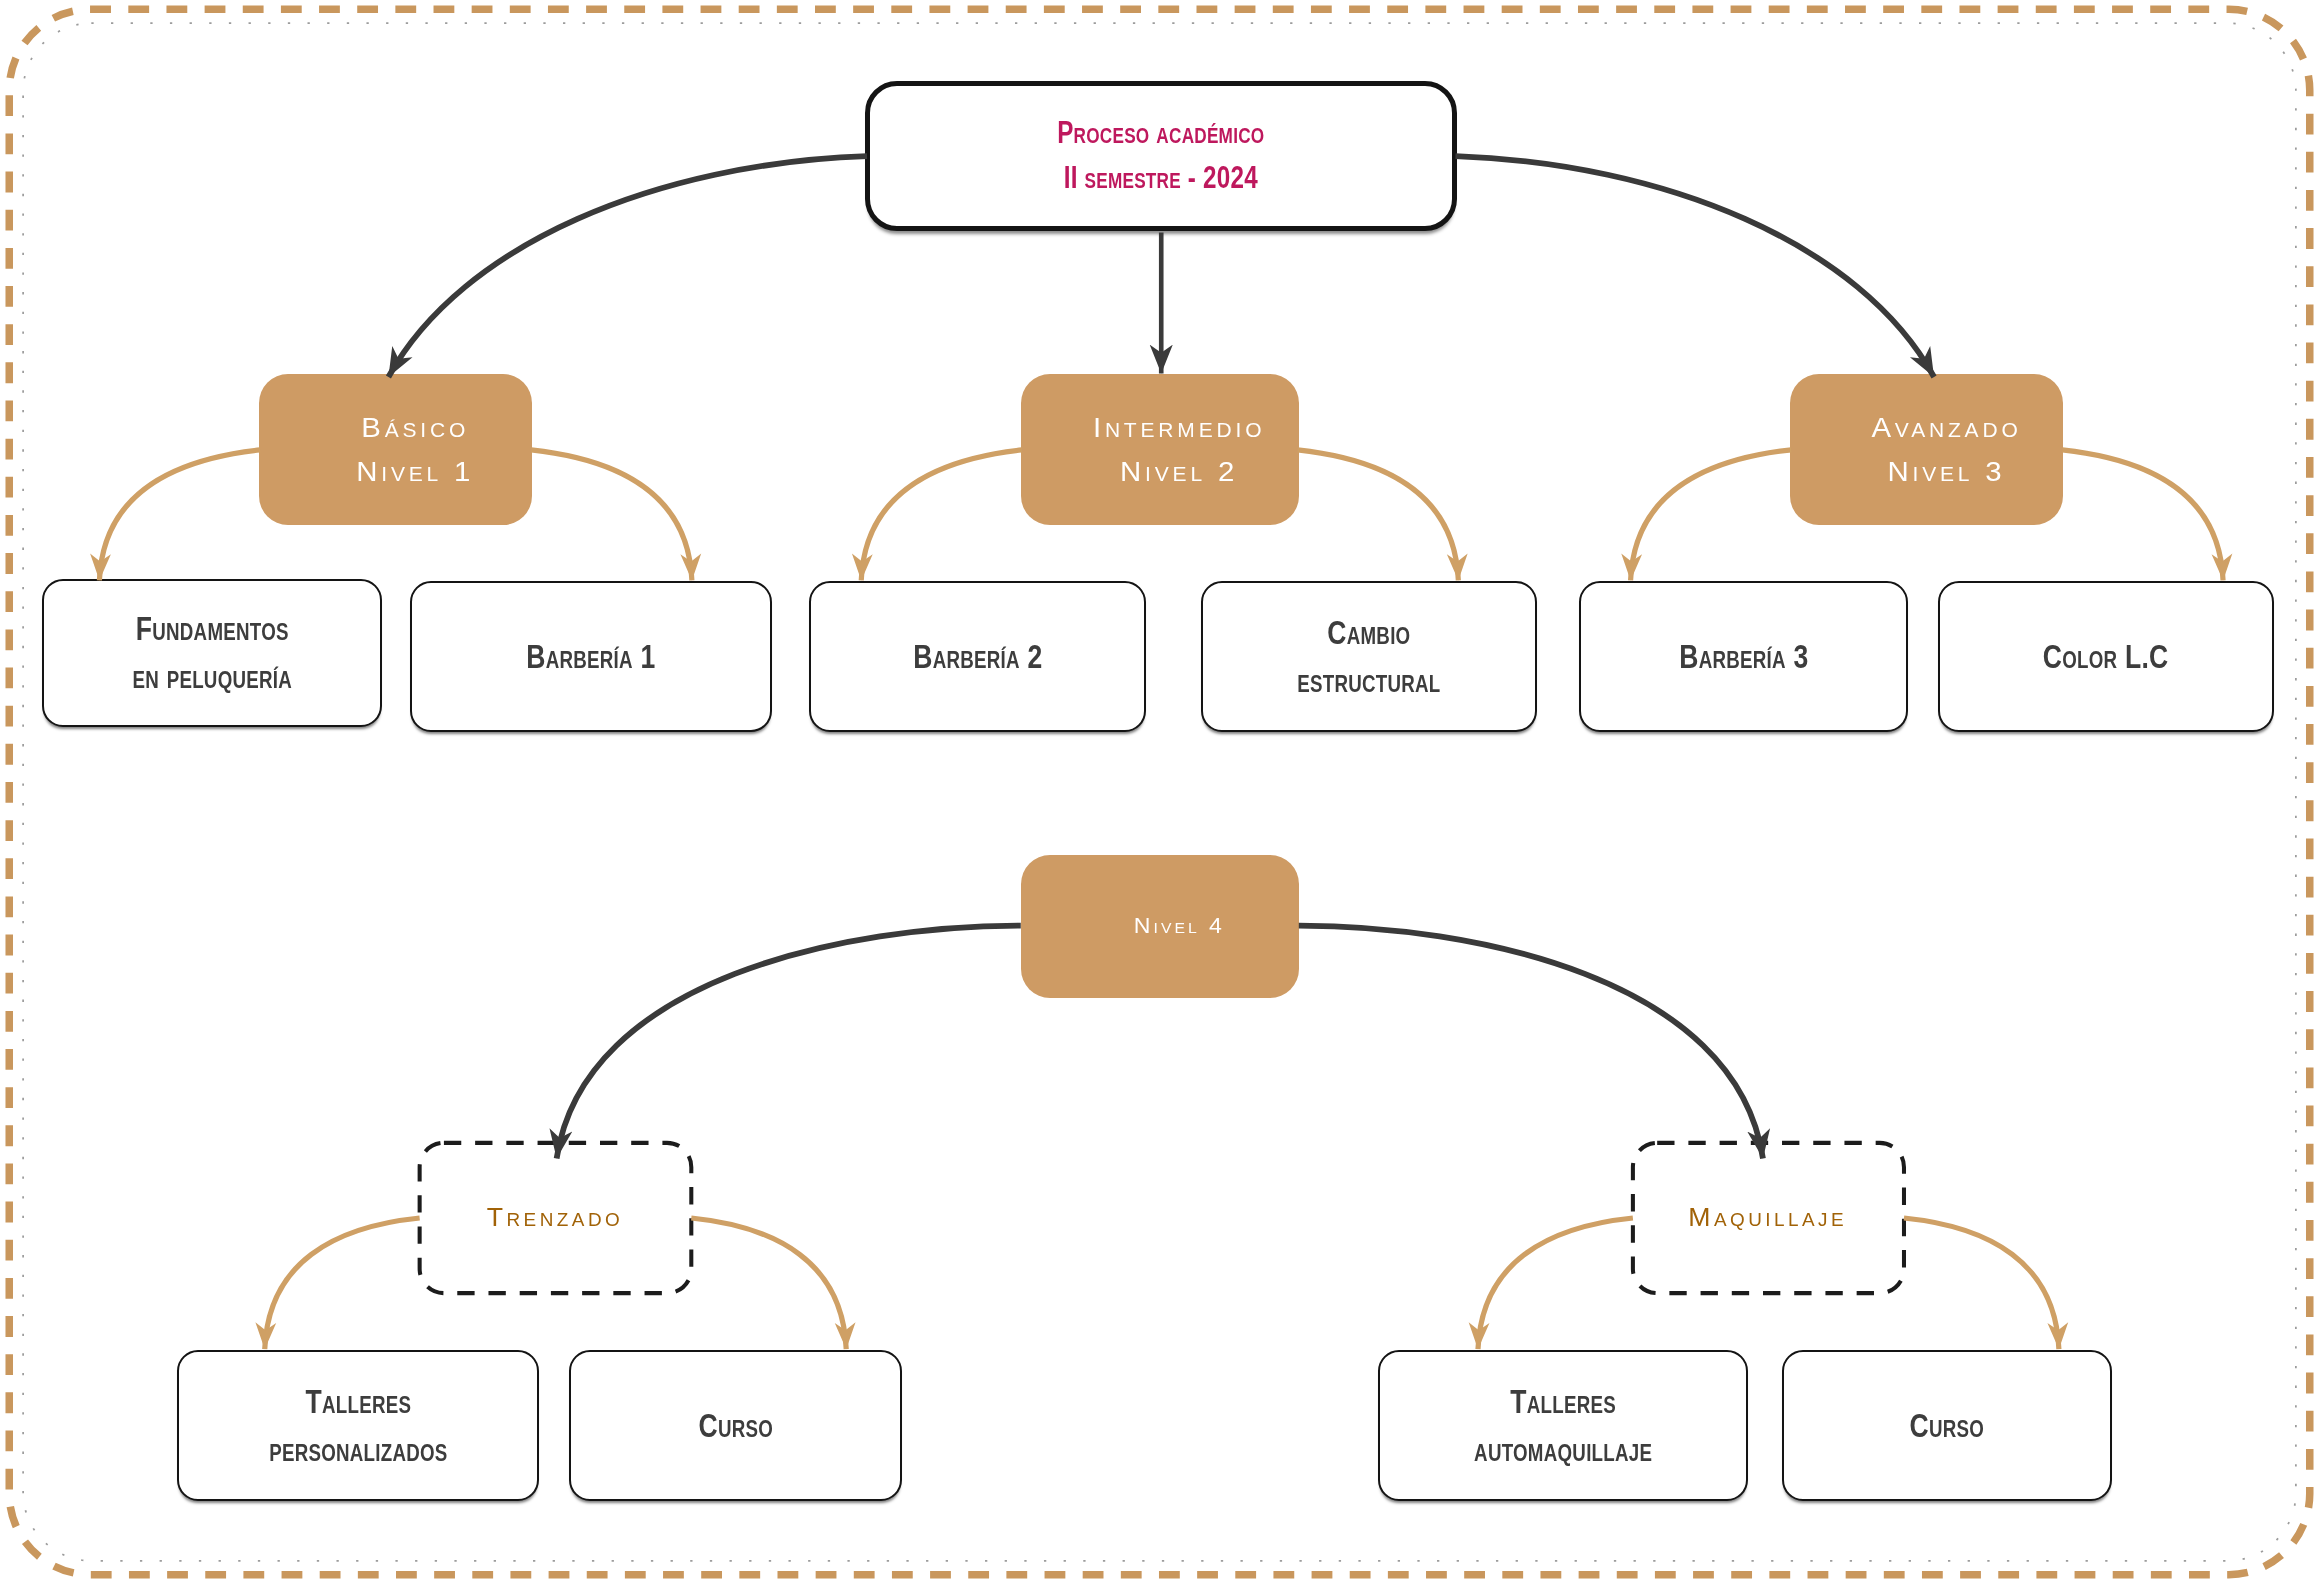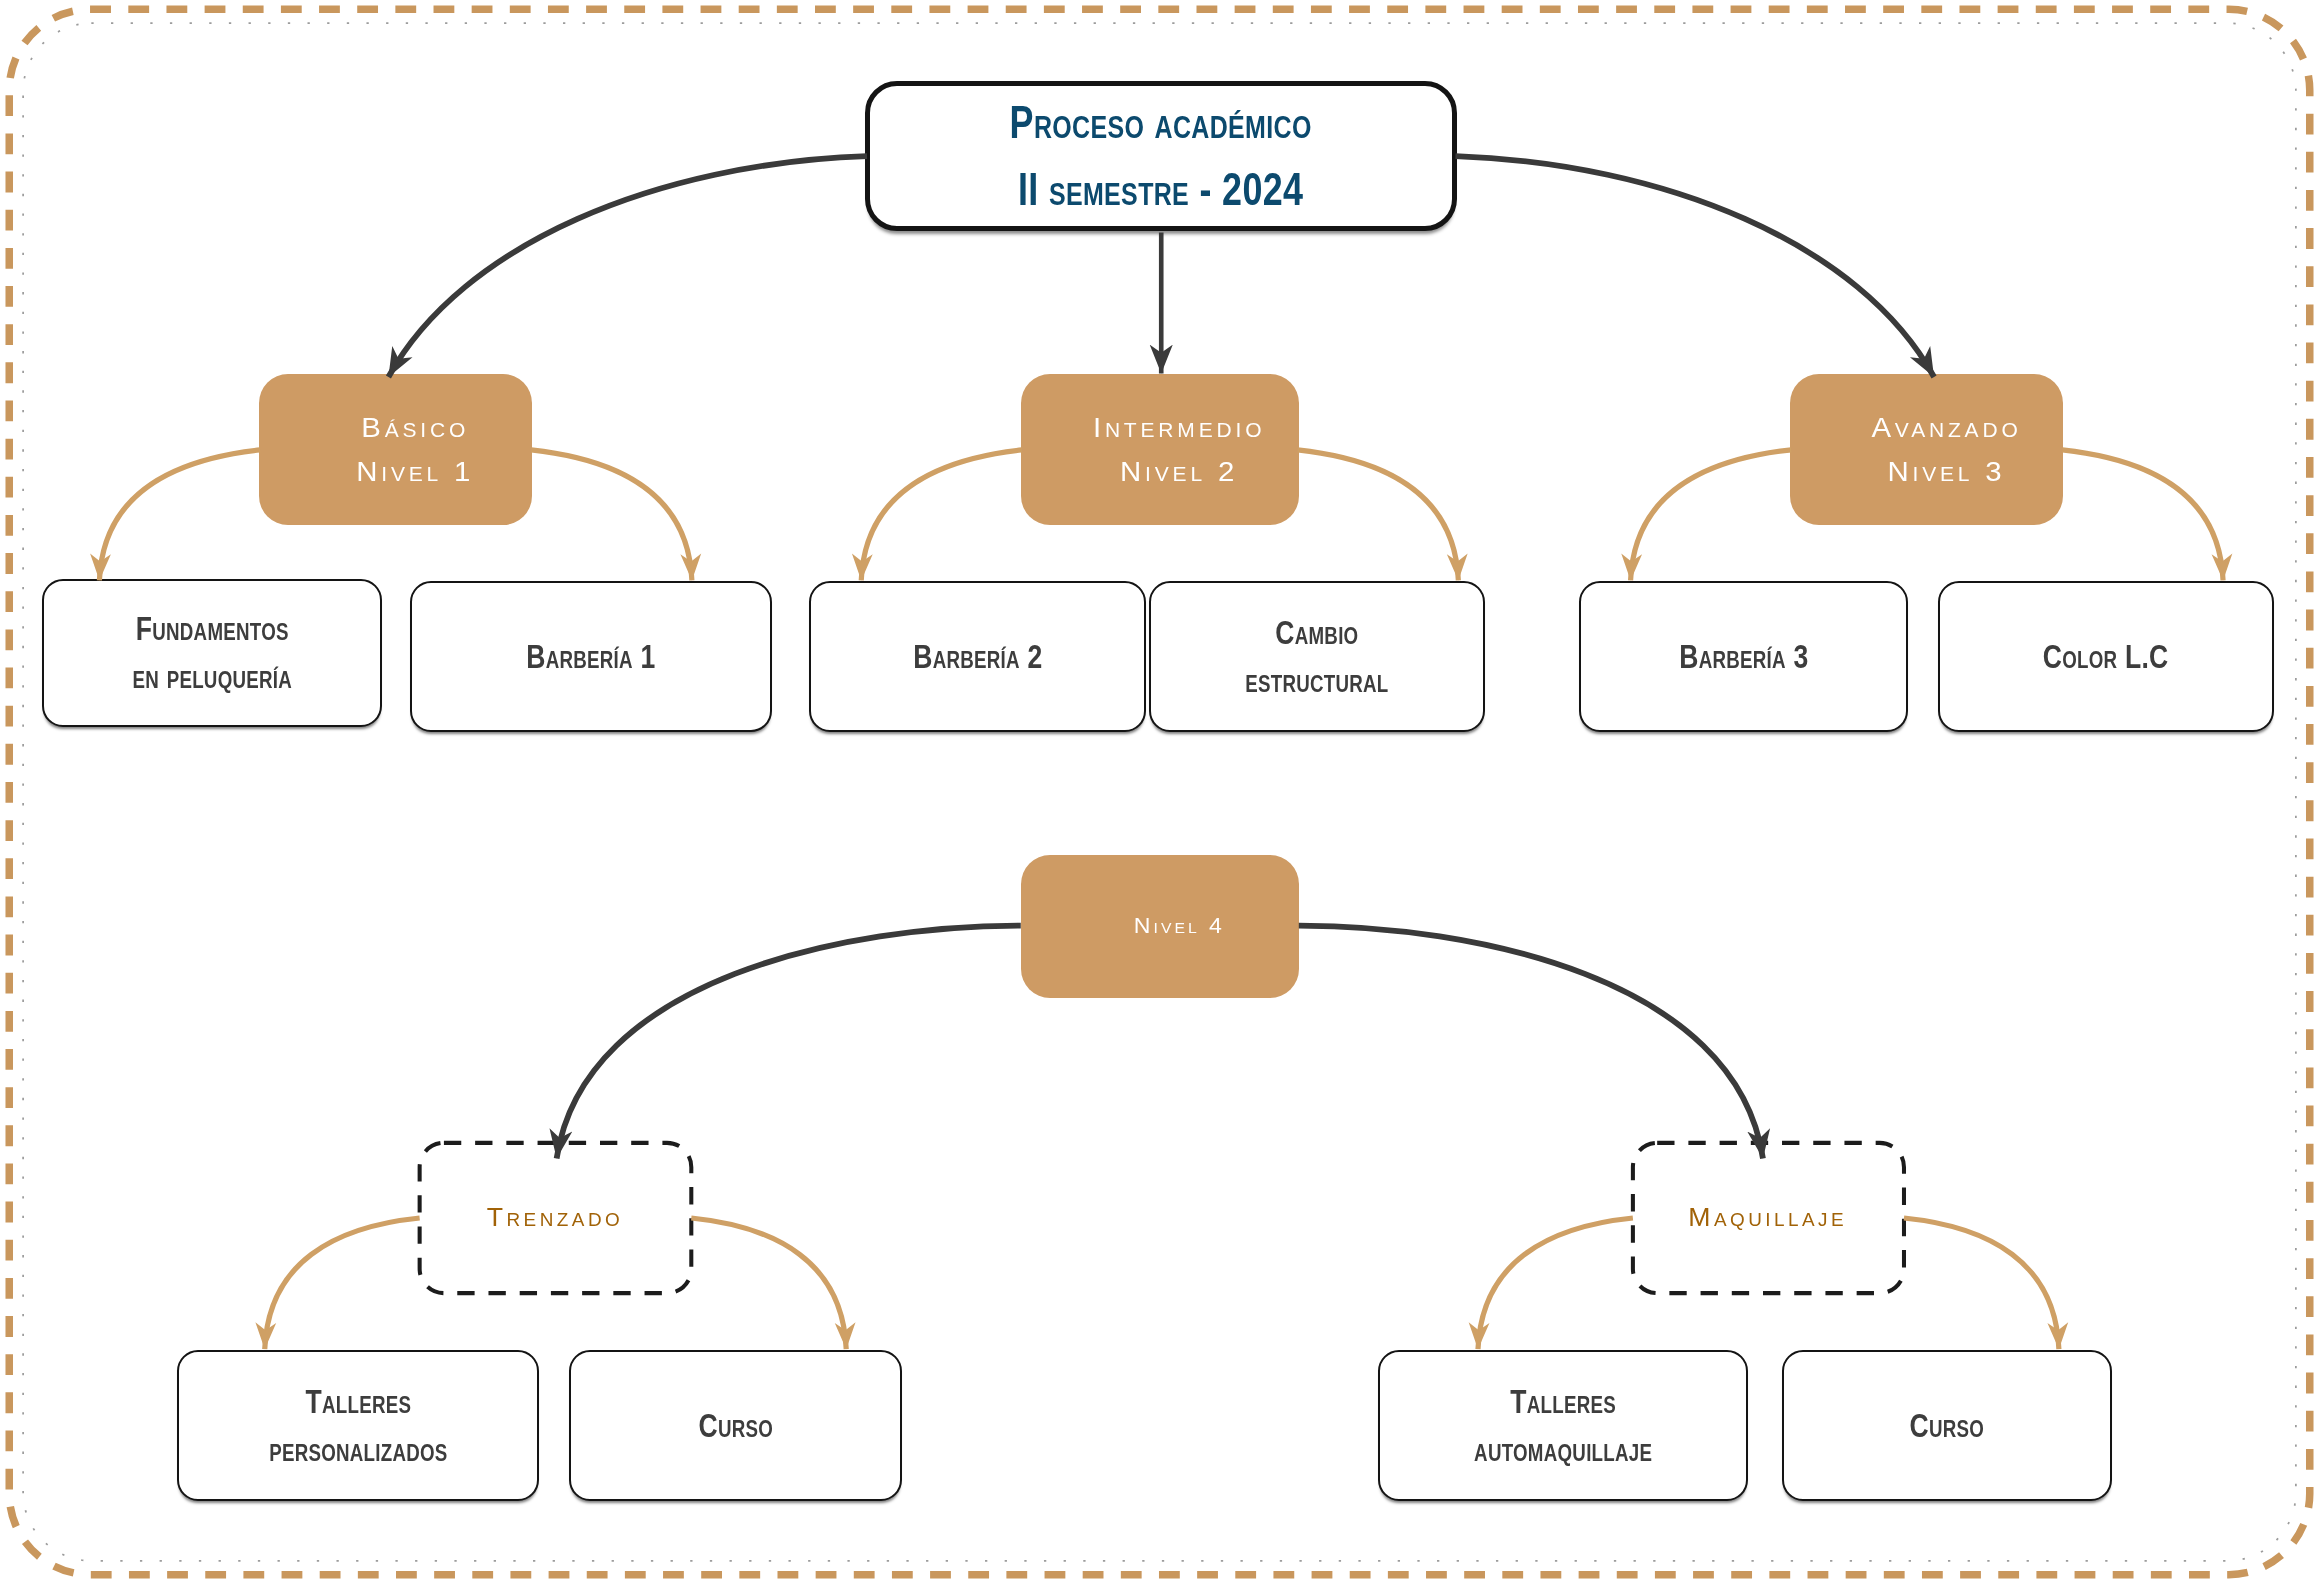--- a/index.html
+++ b/index.html
@@ -39,22 +39,22 @@
     letter-spacing:0.13em;
     transform:scaleX(1.05);
     transform-origin:50% 50%;
   }
   .rootbox{
     left:865px;top:81px;width:592px;height:150px;
     background:#ffffff;
     border:5.8px solid #141414;
     border-radius:32px;
     box-shadow:0 5.8px 3.5px -3.5px rgba(0,0,0,0.45);
-    font-size:46px;line-height:1.45;
-    color:#0c4a6e;
+    font-size:31px;line-height:1.45;
+    color:#be185d;
   }
   .tanbox{
     background:#CE9B64;
     border-radius:29px;
     color:#ffffff;
     font-size:28px;line-height:1.55;padding-left:39px;
   }
   .leafbox{
     background:#ffffff;
     border:2.3px solid #141414;
@@ -68,21 +68,21 @@
     font-size:25.4px;line-height:1.4;
     background:transparent;
   }
   #n-basico{left:259px;top:374px;width:273px;height:151px;}
   #n-intermedio{left:1021px;top:374px;width:278px;height:151px;}
   #n-avanzado{left:1790px;top:374px;width:273px;height:151px;justify-content:center;}
   #n-nivel4{left:1021px;top:855px;width:278px;height:143px;font-size:22px;}
   #n-fundamentos{left:42px;top:579px;width:340px;height:148px;}
   #n-barberia1{left:410px;top:581px;width:362px;height:151px;}
   #n-barberia2{left:809px;top:581px;width:337px;height:151px;}
-  #n-cambio{left:1149px;top:581px;width:336px;height:151px;}
+  #n-cambio{left:1201px;top:581px;width:336px;height:151px;}
   #n-barberia3{left:1579px;top:581px;width:329px;height:151px;}
   #n-colorlc{left:1938px;top:581px;width:336px;height:151px;}
   #n-trenzado{left:418px;top:1141px;width:274px;height:153px;}
   #n-maquillaje{left:1631px;top:1141px;width:273px;height:153px;}
   #n-talleres-pers{left:177px;top:1350px;width:362px;height:151px;}
   #n-curso-1{left:569px;top:1350px;width:333px;height:151px;}
   #n-talleres-auto{left:1378px;top:1350px;width:370px;height:151px;}
   #n-curso-2{left:1782px;top:1350px;width:330px;height:151px;}
 </style>
 </head>

